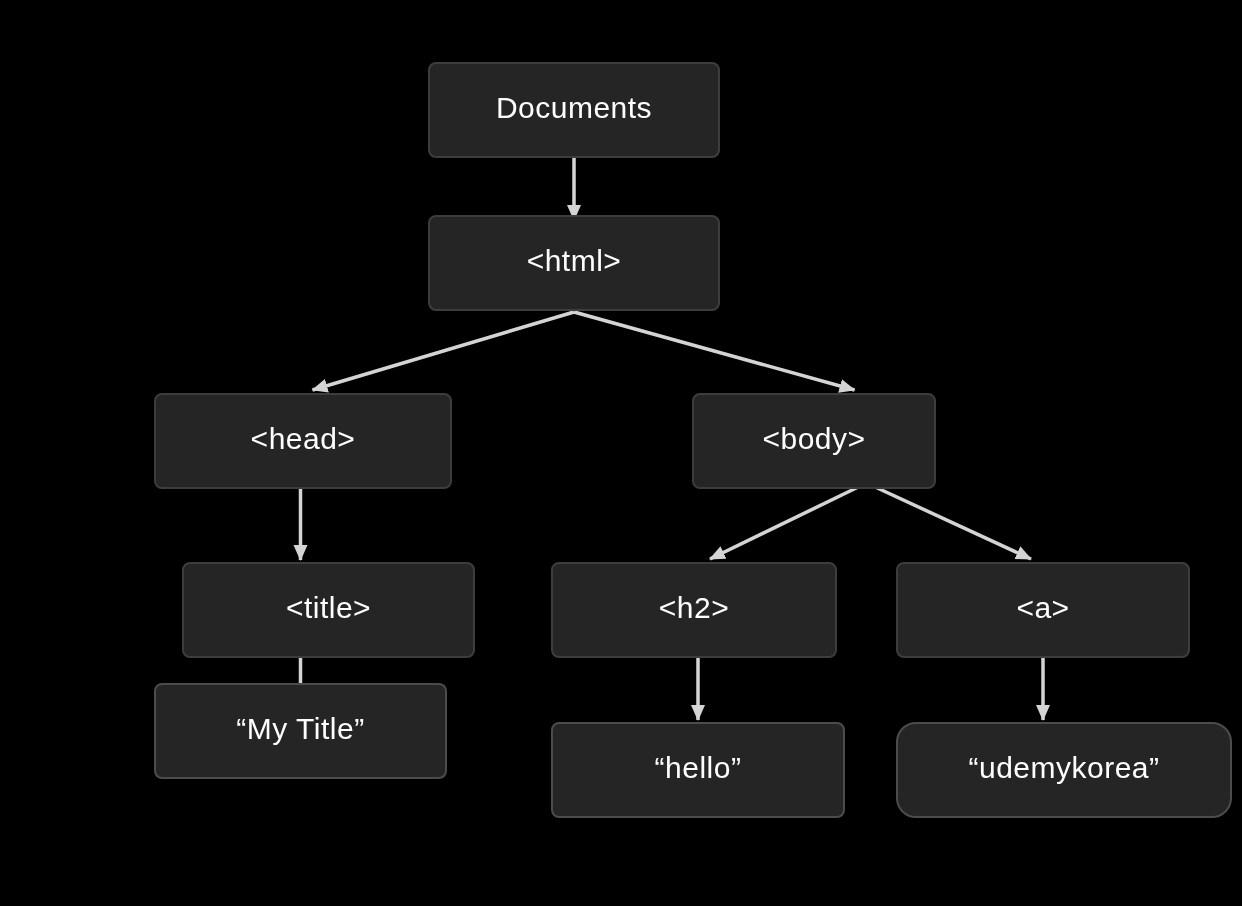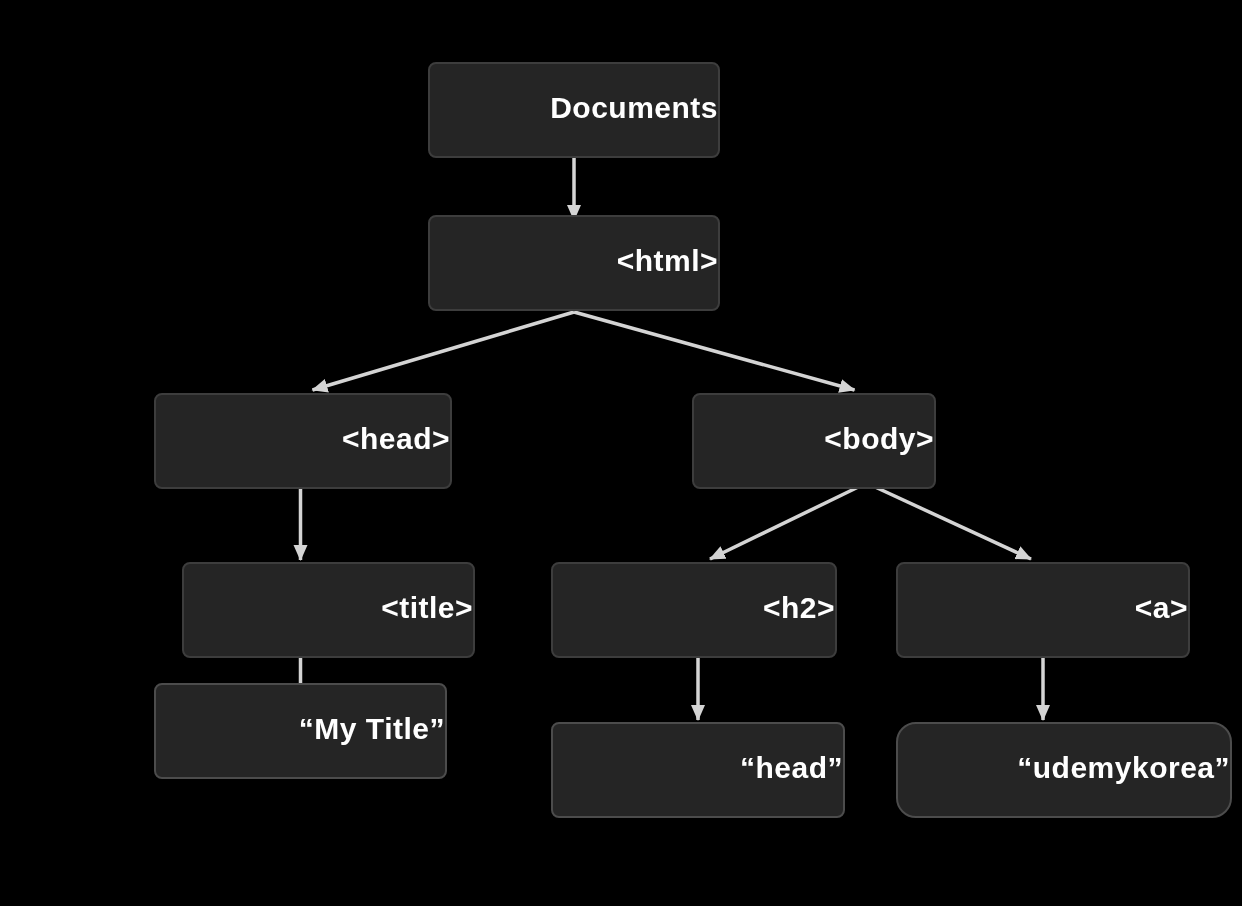--- a/index.html
+++ b/index.html
@@ -22,24 +22,24 @@
     height: 906px;
   }
   .node {
     position: absolute;
     box-sizing: border-box;
     background: var(--node-fill, #242424);
     border: 2px solid var(--node-border, #3d3d3d);
     border-radius: 8px;
     display: flex;
     align-items: center;
-    justify-content: flex-end;
+    justify-content: center;
     color: var(--text-color, #ffffff);
     font-size: 30px;
-    font-weight: bold;
+    font-weight: normal;
     letter-spacing: 0.5px;
   }
   .node.leaf {
     border-color: var(--leaf-border, #4c4c4c);
   }
   .node span {
     transform: translateY(-2px);
   }
 </style>
 </head>
@@ -83,19 +83,19 @@
       <div class="node" style="left: 551px; top: 562px; width: 286px; height: 96px;">
         <span>&lt;h2&gt;</span>
       </div>
       <div class="node" style="left: 896px; top: 562px; width: 294px; height: 96px;">
         <span>&lt;a&gt;</span>
       </div>
       <div class="node leaf" style="left: 154px; top: 683px; width: 293px; height: 96px;">
         <span>“My Title”</span>
       </div>
       <div class="node leaf" style="left: 551px; top: 722px; width: 294px; height: 96px;">
-        <span>“head”</span>
+        <span>“hello”</span>
       </div>
       <div class="node leaf" style="left: 896px; top: 722px; width: 336px; height: 96px; border-radius: 20px;">
         <span>“udemykorea”</span>
       </div>
     </div>
 </div>
 
 </body></html>

